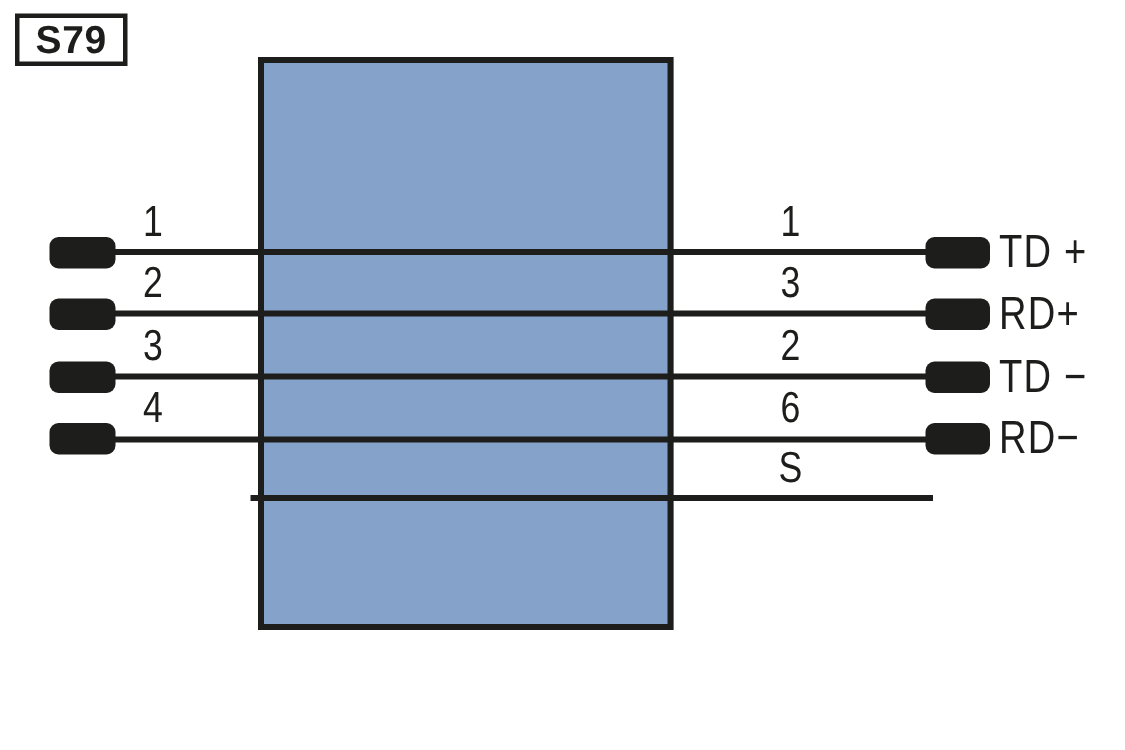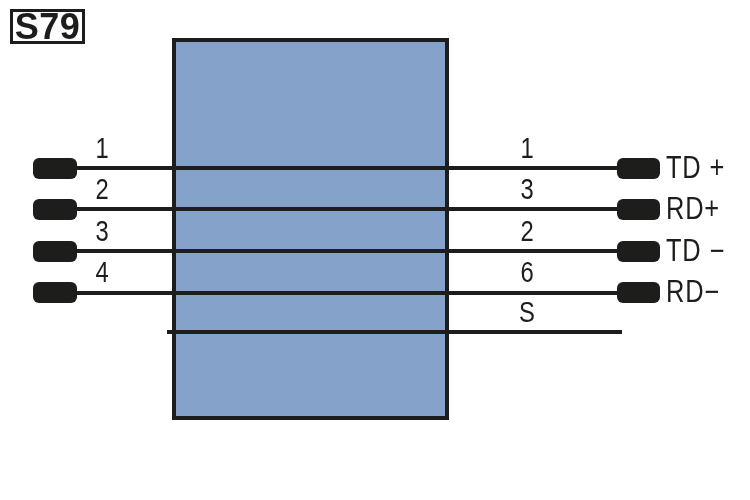--- a/index.html
+++ b/index.html
@@ -17,21 +17,21 @@
 
   
   .id-badge {
     position: absolute;
     left: 10px; top: 9px;
     width: 69px; height: 29px;
     border: 3px solid var(--ink, #1d1d1b);
     background: #ffffff;
     display: flex; align-items: center; justify-content: center;
     font-weight: bold;
-    font-size: 36px;
+    font-size: 26px;
     letter-spacing: 0.5px;
     color: var(--ink, #1d1d1b);
   }
 
   
   .device-box {
     position: absolute;
     left: 172px; top: 38px;
     width: 277px; height: 382px;
     box-sizing: border-box;

